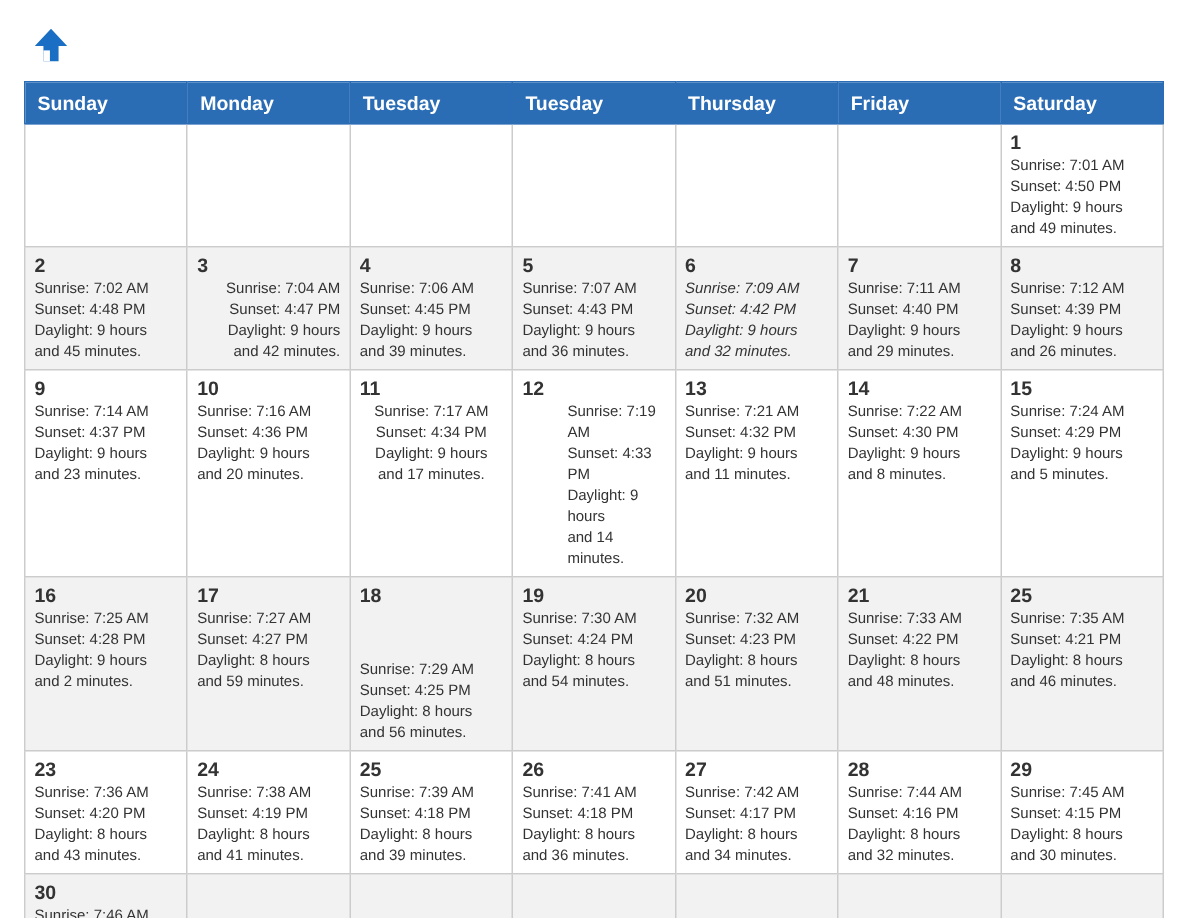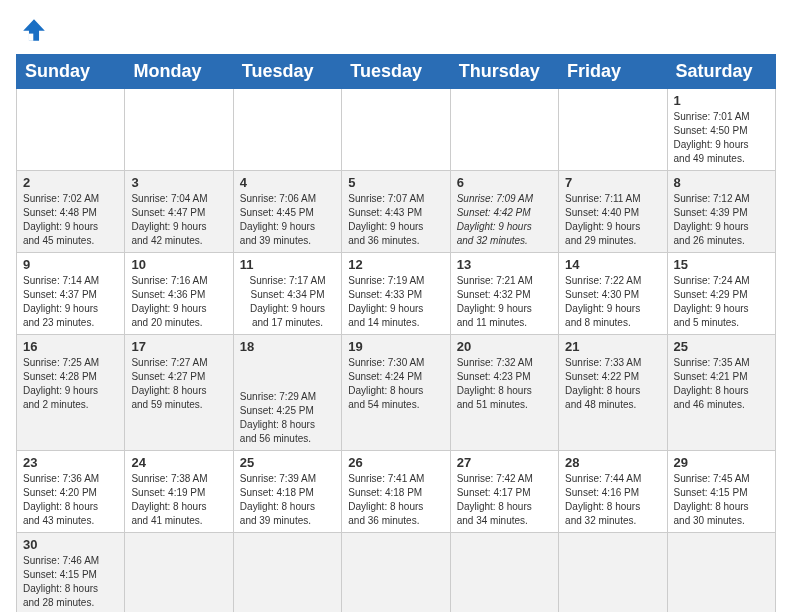--- a/index.html
+++ b/index.html
@@ -48,21 +48,21 @@
       color: #555;
     }
     .calendar {
       width: 100%;
       border-collapse: collapse;
       border: 1px solid #ccc;
     }
     .calendar th {
       background-color: #2a6db5;
       color: #fff;
-      font-size: 18px;
+      font-size: 13px;
       font-weight: bold;
       padding: 6px 8px;
       text-align: left;
       border: 1px solid #2a6db5;
     }
     .calendar td {
       border: 1px solid #ccc;
       vertical-align: top;
       padding: 4px 6px;
       width: calc(100% / 7);
@@ -145,21 +145,21 @@
       <tr>
         <td>
           <span class="day-num">2</span>
           <div class="day-info" style="white-space: pre-line;">Sunrise: 7:02 AM
 Sunset: 4:48 PM
 Daylight: 9 hours
 and 45 minutes.</div>
         </td>
         <td>
           <span class="day-num">3</span>
-          <div class="day-info" style="white-space: pre-line;">Sunrise: 7:04 AM
+          <div class="day-info" style="white-space: pre-line; text-align: right;">Sunrise: 7:04 AM
 Sunset: 4:47 PM
 Daylight: 9 hours
 and 42 minutes.</div>
         </td>
         <td>
           <span class="day-num">4</span>
           <div class="day-info" style="white-space: pre-line;">Sunrise: 7:06 AM
 Sunset: 4:45 PM
 Daylight: 9 hours
 and 39 minutes.</div>
@@ -210,21 +210,21 @@
         </td>
         <td>
           <span class="day-num">11</span>
           <div class="day-info" style="white-space: pre-line; text-align: center;">Sunrise: 7:17 AM
 Sunset: 4:34 PM
 Daylight: 9 hours
 and 17 minutes.</div>
         </td>
         <td>
           <span class="day-num">12</span>
-          <div class="day-info" style="white-space: pre-line;">Sunrise: 7:19 AM
+          <div class="day-info" style="white-space: pre-line; margin-left: 30px;">Sunrise: 7:19 AM
 Sunset: 4:33 PM
 Daylight: 9 hours
 and 14 minutes.</div>
         </td>
         <td>
           <span class="day-num">13</span>
           <div class="day-info" style="white-space: pre-line;">Sunrise: 7:21 AM
 Sunset: 4:32 PM
 Daylight: 9 hours
 and 11 minutes.</div>

